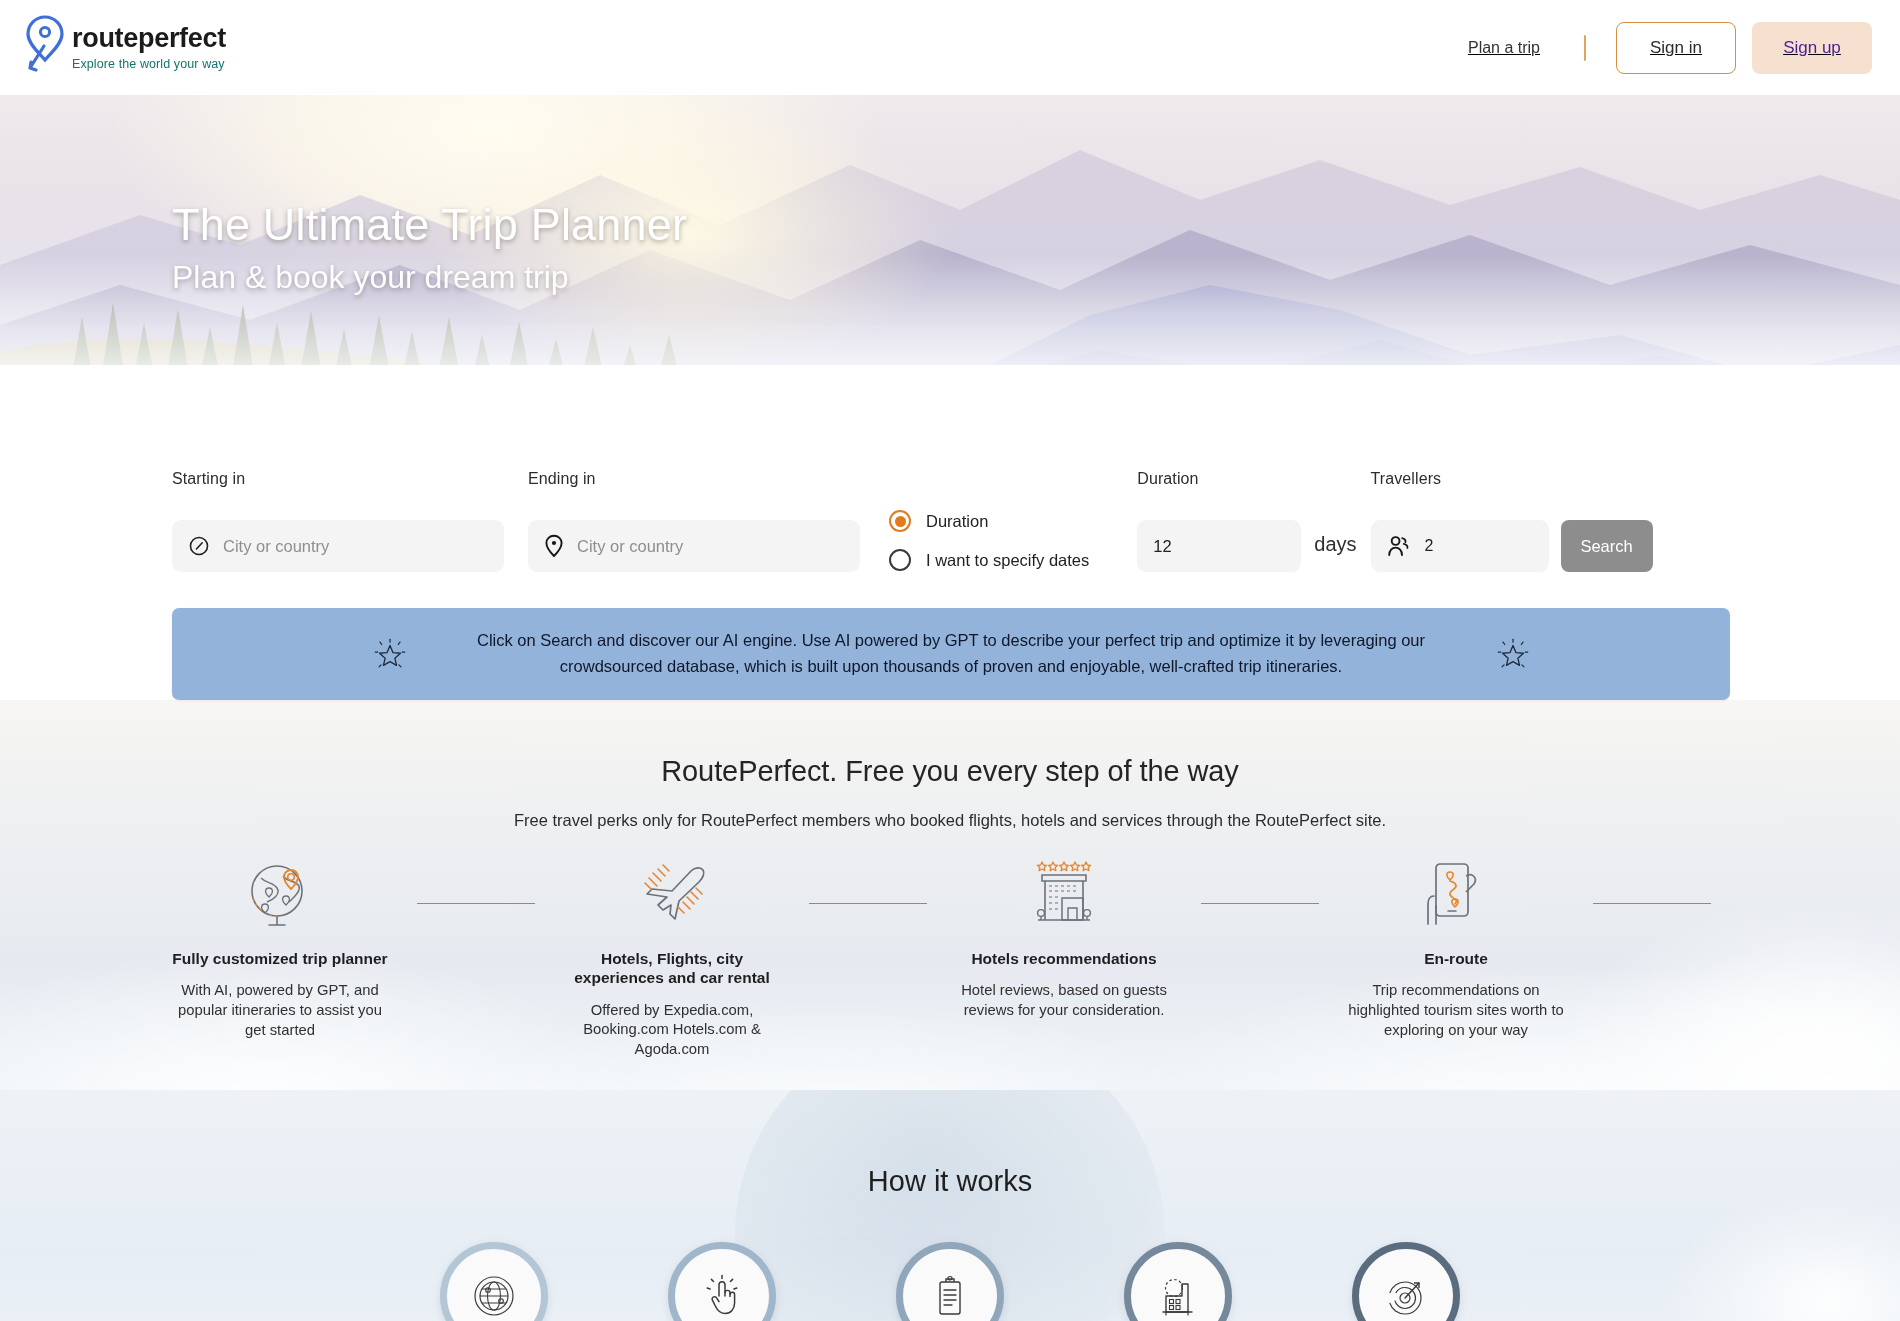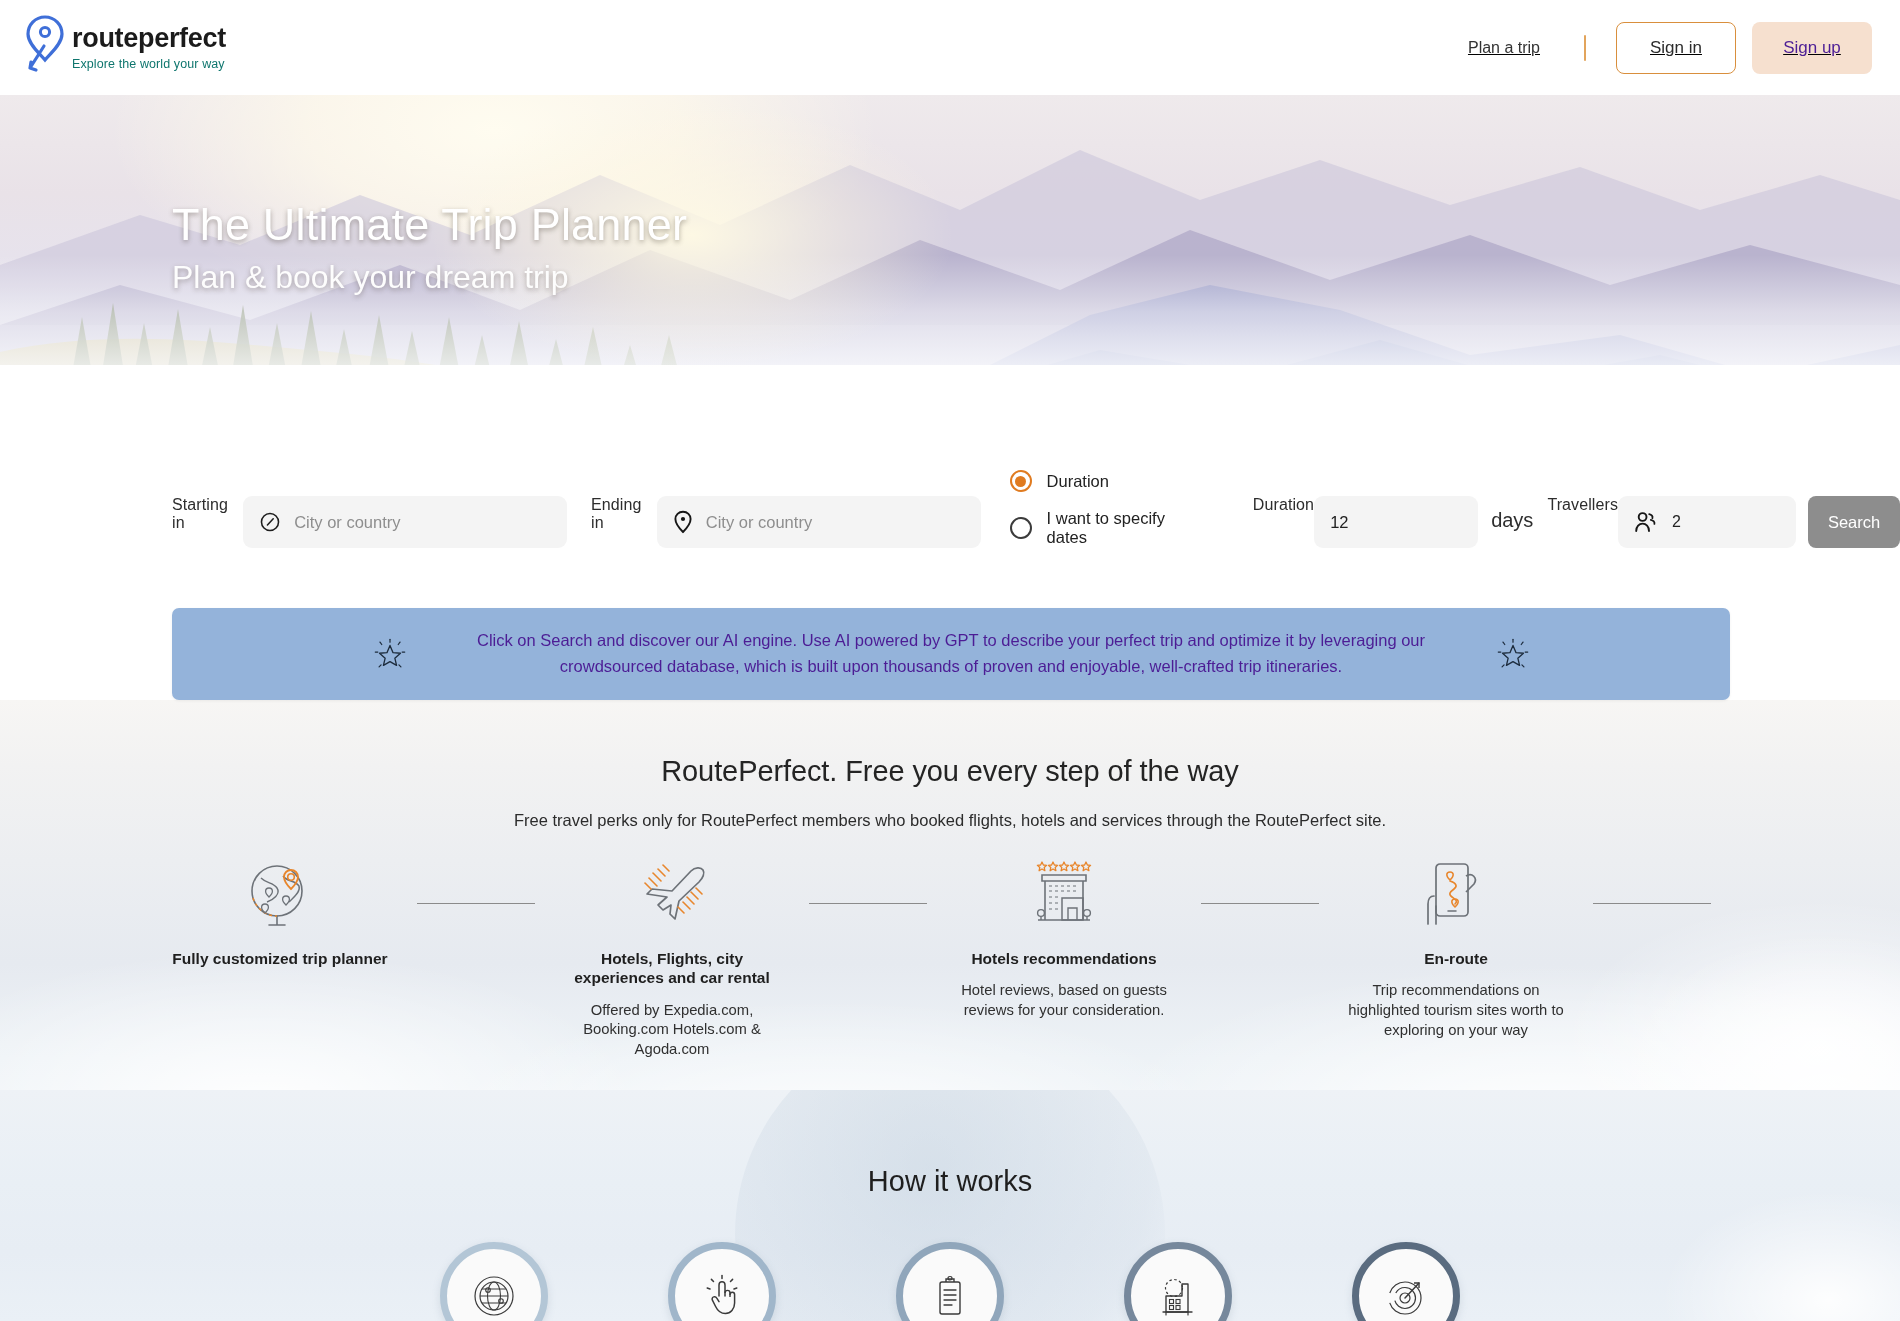--- a/index.html
+++ b/index.html
@@ -76,21 +76,21 @@
 
   
   .searchzone {
     position: absolute; top: 445px; left: 0; width: 1900px; height: 130px;
     background: #ffffff; z-index: 20;
   }
   .search-row {
     position: absolute; left: 172px; top: 25px;
     display: flex; align-items: flex-end;
   }
-  .fld { display: flex; flex-direction: row; }
+  .fld { display: flex; flex-direction: column; gap: 20px; }
   .fld-label { font-size: 16px; color: #2d2d2d; margin-bottom: 12px; letter-spacing: .1px; }
   .fld-box {
     height: 52px; background: #f4f4f4; border-radius: 9px;
     display: flex; align-items: center; padding: 0 16px; cursor: text; text-align: right;
   }
   .fld-box .ph { font-size: 16.5px; color: #8e8e8e; margin-left: 13px; }
   .w-start { width: 332px; }
   .w-end { width: 332px; }
 
   .radio-col {
@@ -127,21 +127,21 @@
   }
 
   
   .ai-banner {
     position: absolute; left: 172px; top: 608px; width: 1558px; height: 92px;
     background: #94b3da; border-radius: 7px; z-index: 20;
     display: flex; align-items: center; justify-content: center;
     box-shadow: 0 1px 3px rgba(0,0,0,.06);
   }
   .ai-text {
-    width: 1025px; text-align: center; font-size: 16.5px; color: #4c1d95;
+    width: 1025px; text-align: center; font-size: 16.5px; color: #0f172a;
     line-height: 1.55;
   }
   .star-ic { width: 38px; height: 38px; flex: 0 0 auto; }
   .star-l { margin-right: 30px; }
   .star-r { margin-left: 30px; }
 
   
   .perks {
     position: absolute; top: 700px; left: 0; width: 1900px; height: 470px;
     overflow: hidden;
@@ -409,20 +409,21 @@
             <path d="M34 58 L34 67 M26 67 L42 67" fill="none" stroke="#6d7278" stroke-width="1.6" stroke-linecap="round"></path>
             <path d="M10 40 C14 52 24 58 34 58" fill="none" stroke="#e8862c" stroke-width="1.5" stroke-dasharray="3 3"></path>
             <path d="M48 12 C44 12 41 15 41 19 C41 24 48 31 48 31 C48 31 55 24 55 19 C55 15 52 12 48 12 Z" fill="none" stroke="#e8862c" stroke-width="1.8"></path>
             <circle cx="48" cy="19" r="3.3" fill="none" stroke="#e8862c" stroke-width="1.6"></circle>
             <path d="M26 30 C24 30 22.6 31.4 22.6 33.2 C22.6 35.6 26 39 26 39 C26 39 29.4 35.6 29.4 33.2 C29.4 31.4 28 30 26 30 Z" fill="none" stroke="#6d7278" stroke-width="1.3"></path>
             <path d="M43 38 C41 38 39.6 39.4 39.6 41.2 C39.6 43.6 43 47 43 47 C43 47 46.4 43.6 46.4 41.2 C46.4 39.4 45 38 43 38 Z" fill="none" stroke="#6d7278" stroke-width="1.3"></path>
             <path d="M22 46 C20 46 18.6 47.4 18.6 49.2 C18.6 51.6 22 55 22 55 C22 55 25.4 51.6 25.4 49.2 C25.4 47.4 24 46 22 46 Z" fill="none" stroke="#6d7278" stroke-width="1.3"></path>
           </svg>
         </div>
         <div class="perk-name">Fully customized trip planner</div>
+        <div class="perk-desc">With AI, powered by GPT, and popular itineraries to assist you get started</div>
       </div>
 
       <div class="perk-sep"></div>
 
       <div class="perk">
         <div class="perk-icon">
           <svg width="74" height="66" viewBox="0 0 74 66">
             <path d="M56 10 C60 6 66 6 68 9 C70 12 68 17 64 21 L44 40 L40 58 L35 53 L36 44 L28 49 L23 44 L32 36 L12 33 L17 28 L37 30 Z" fill="none" stroke="#6d7278" stroke-width="1.7" stroke-linejoin="round"></path>
             <g stroke="#e8862c" stroke-width="1.6" stroke-linecap="round">
               <path d="M18 12 L26 20"></path>

